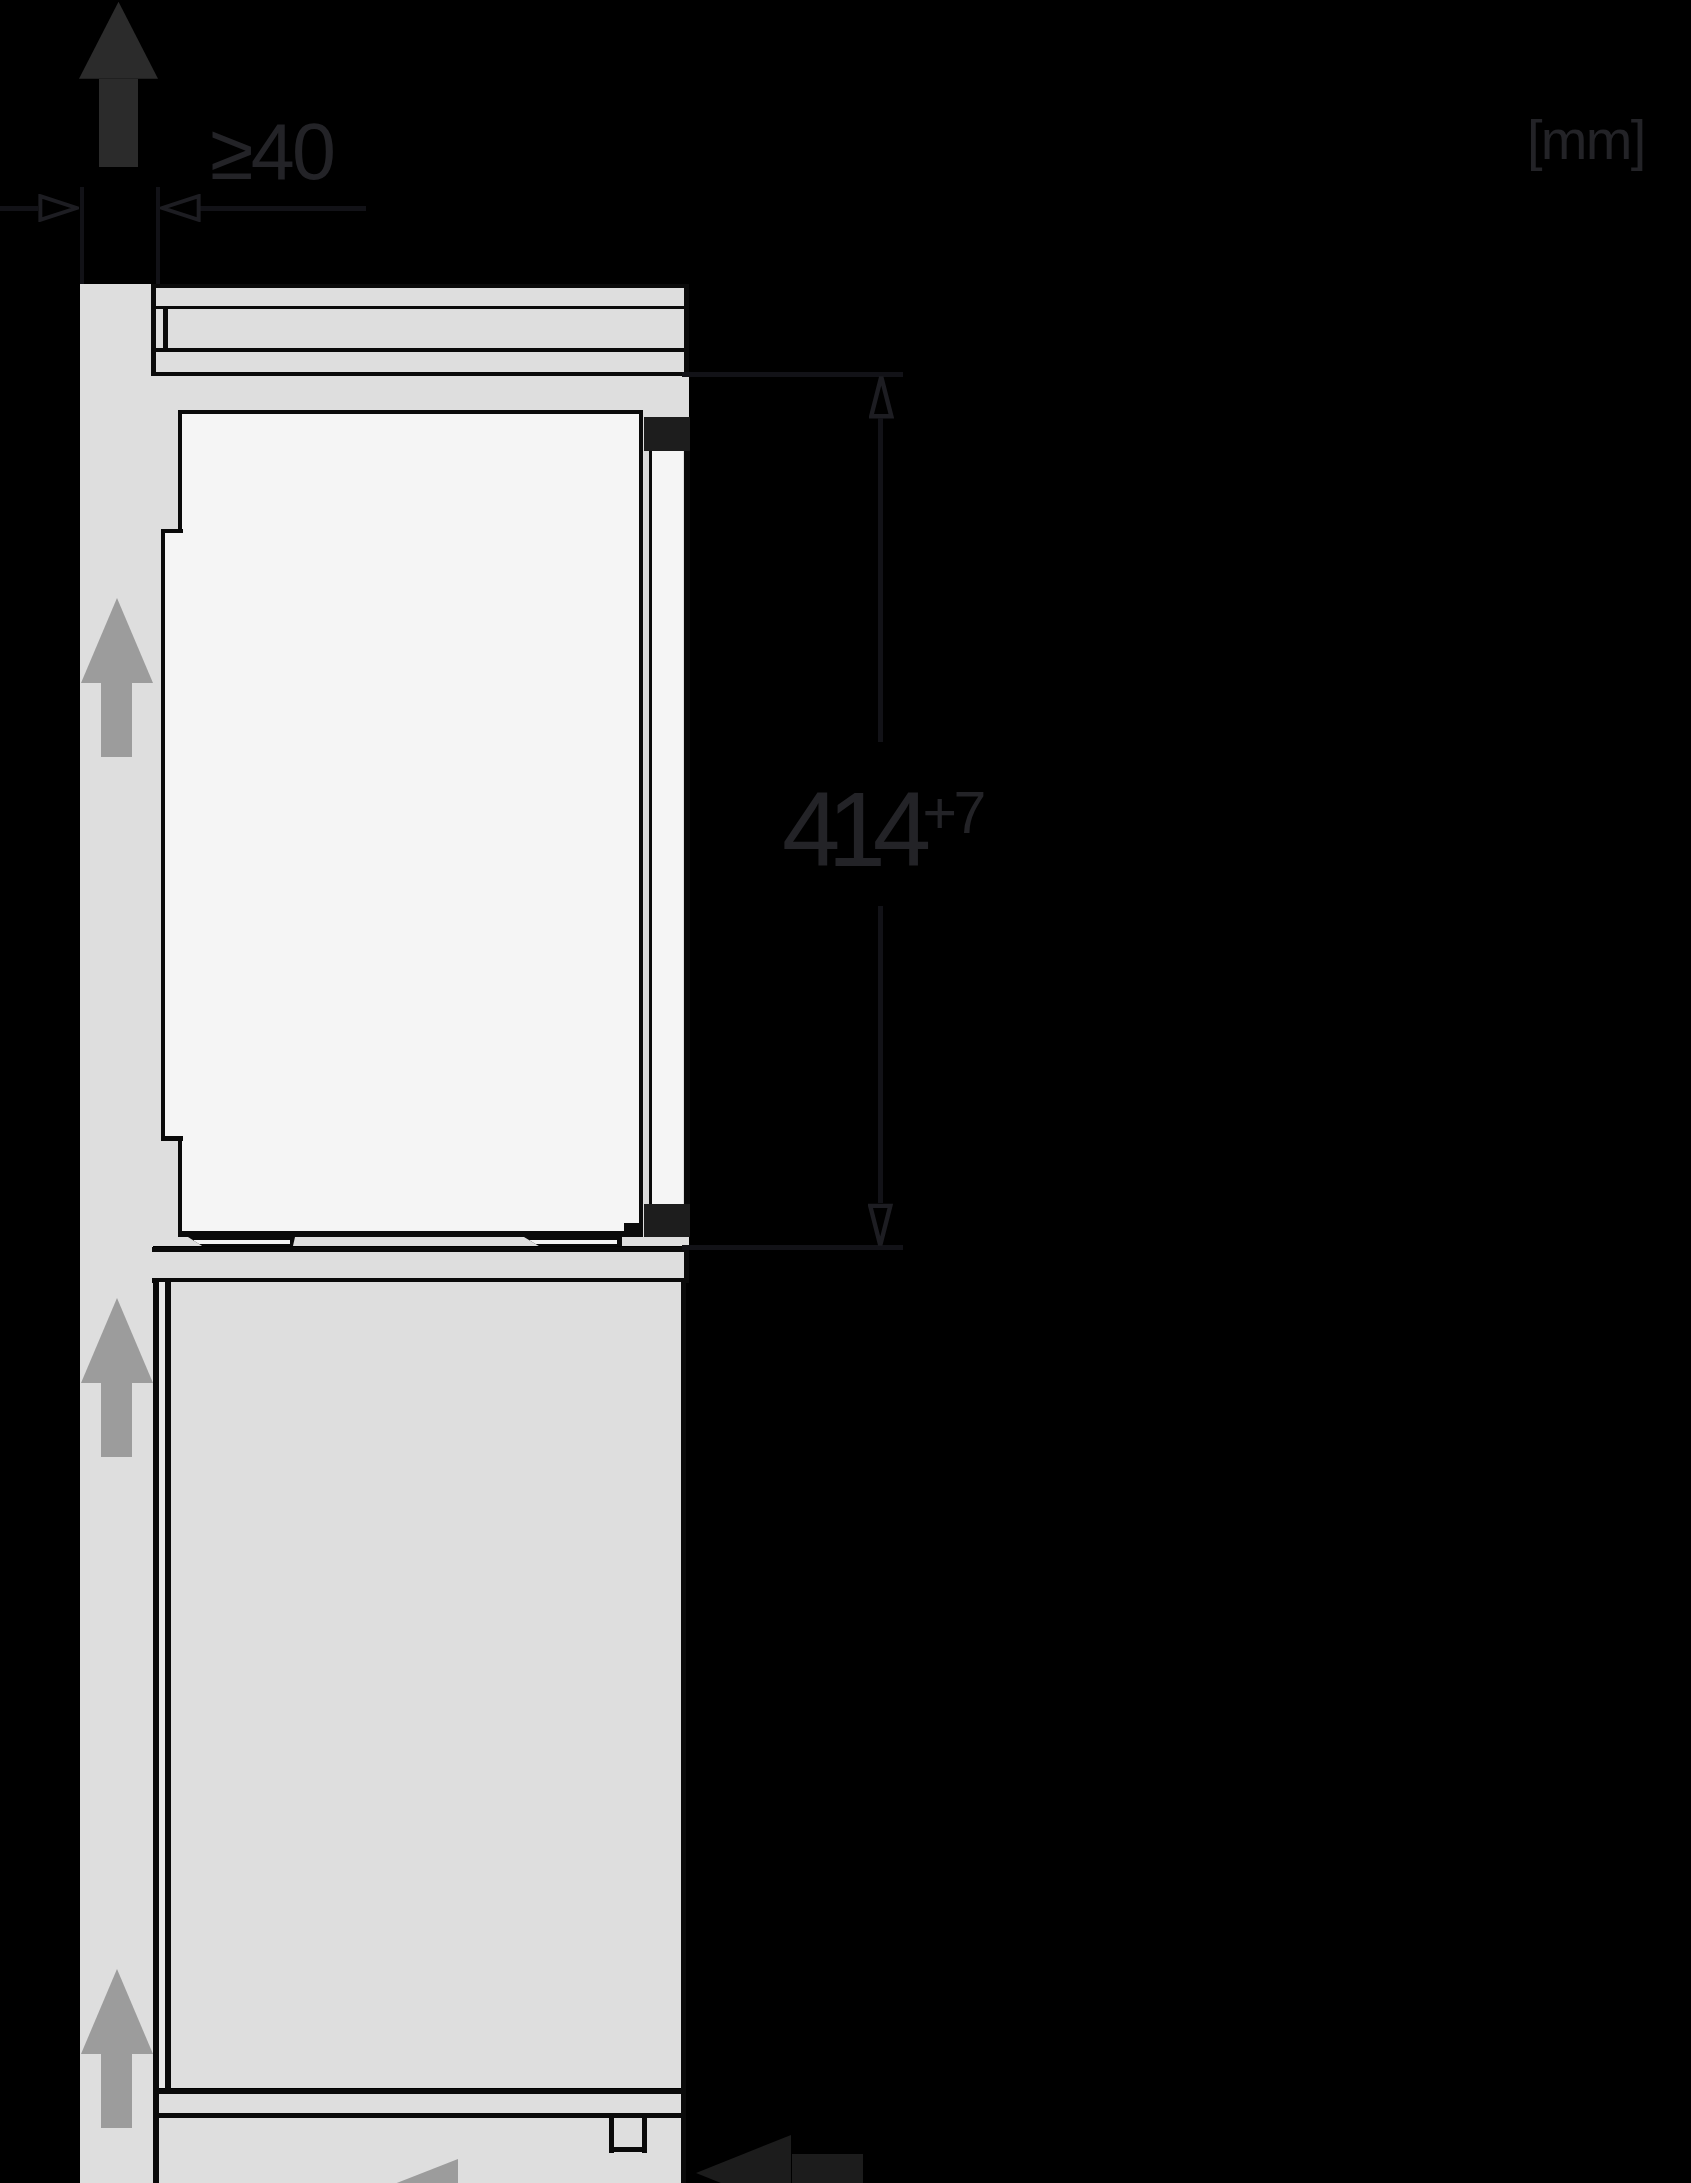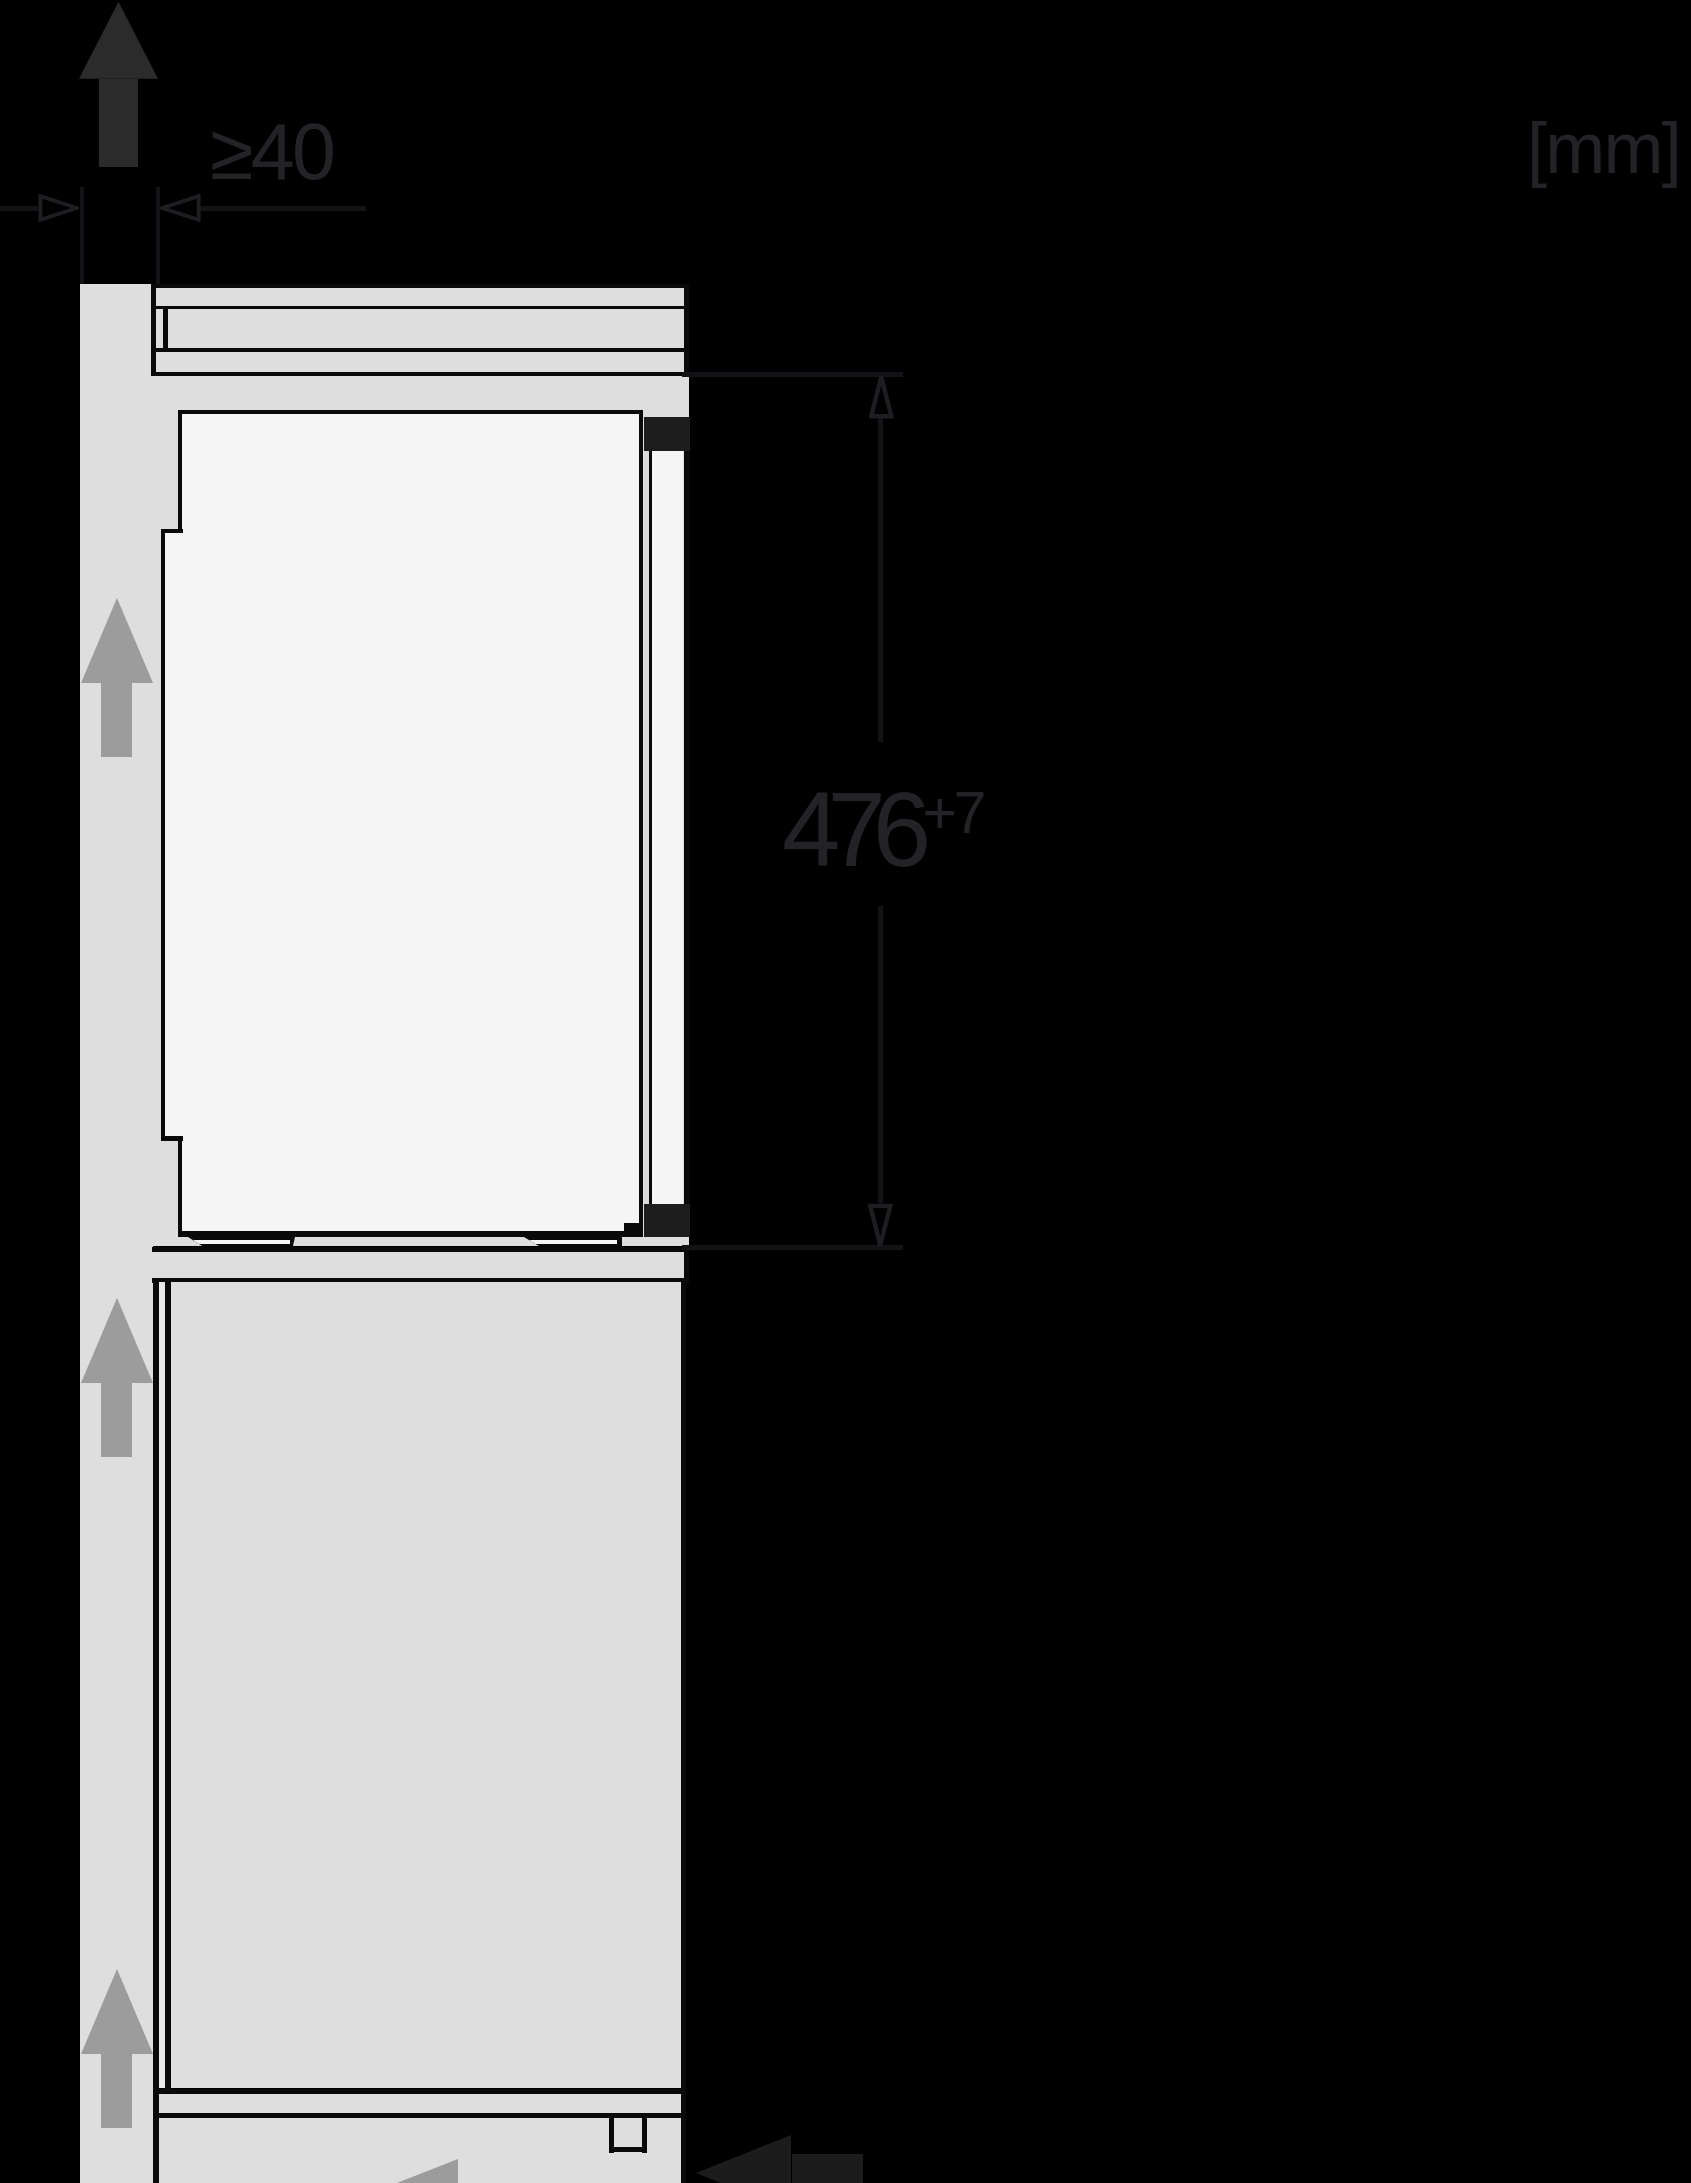--- a/index.html
+++ b/index.html
@@ -12,21 +12,21 @@
   .line{background:var(--outline,#0a0a0a);}
   .darkblock{background:var(--dark-block,#1d1d1d);}
   .dimline{background:var(--dim-line,#121217);}
   .arrow-gray{background:var(--arrow-gray,#9c9c9c);}
   .arrow-top{background:var(--arrow-top,#2b2b2b);}
   .arrow-bottom{background:var(--arrow-bottom,#1c1c1c);}
   .tri-up{clip-path:polygon(50% 0,100% 100%,0 100%);}
   .tri-left{clip-path:polygon(0 50%,100% 0,100% 100%);}
   .txt{color:var(--text,#232327);line-height:1;white-space:nowrap;}
   .t40{font-size:79px;letter-spacing:-2.6px;text-align:center;}
-  .tmm{font-size:72px;letter-spacing:-1.7px;}
+  .tmm{font-size:56px;letter-spacing:-1.7px;}
   .t874{font-size:105px;letter-spacing:-13px;}
   .t874 .sup{position:relative;top:-33px;font-size:59px;letter-spacing:-3.5px;margin-left:4.4px;}
   .foot{background:var(--outline,#0a0a0a);}
   .foot .inner{position:absolute;left:6.1px;right:5.2px;top:3.1px;height:3.5px;background:var(--appliance,#f5f5f5);}
   svg{display:block;}
 </style>
 </head>
 <body>
 
 <div class="stage">
@@ -113,16 +113,16 @@
   <div class="el dimline" style="left:682px;top:372px;width:221px;height:5.2px;"></div>
   <div class="el dimline" style="left:682px;top:1245px;width:221px;height:5.2px;"></div>
   <svg class="el" style="left:869px;top:374px;" width="24.5" height="45" viewBox="0 0 56 102">
       <polygon points="28,6 51,96 5,96" fill="none" stroke="var(--dim)" stroke-width="10"></polygon>
     </svg>
   <svg class="el" style="left:868px;top:1203px;" width="24.5" height="45" viewBox="0 0 56 102">
       <polygon points="5,6 51,6 28,96" fill="none" stroke="var(--dim)" stroke-width="10"></polygon>
     </svg>
   <div class="el dimline" style="left:878px;top:418px;width:5.2px;height:324px;"></div>
   <div class="el dimline" style="left:878px;top:906px;width:5.2px;height:297px;"></div>
-  <div class="el txt t874" style="left:782px;top:777px;"><span>476</span><span class="sup">+7</span></div>
+  <div class="el txt t874" style="left:782px;top:777px;"><span>414</span><span class="sup">+7</span></div>
 
 </div>
 
 
 </body></html>

